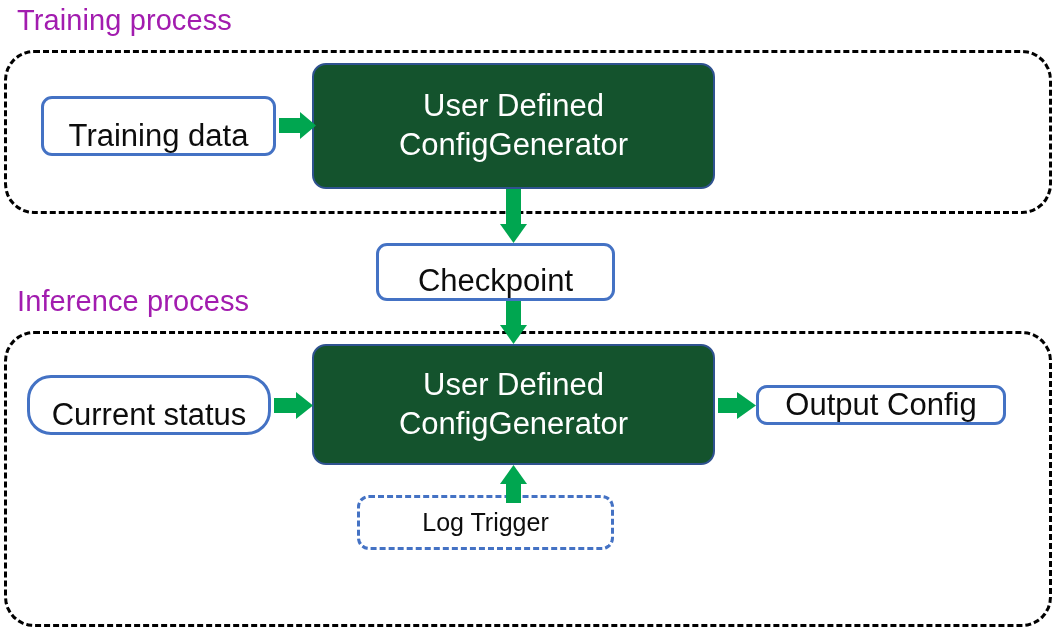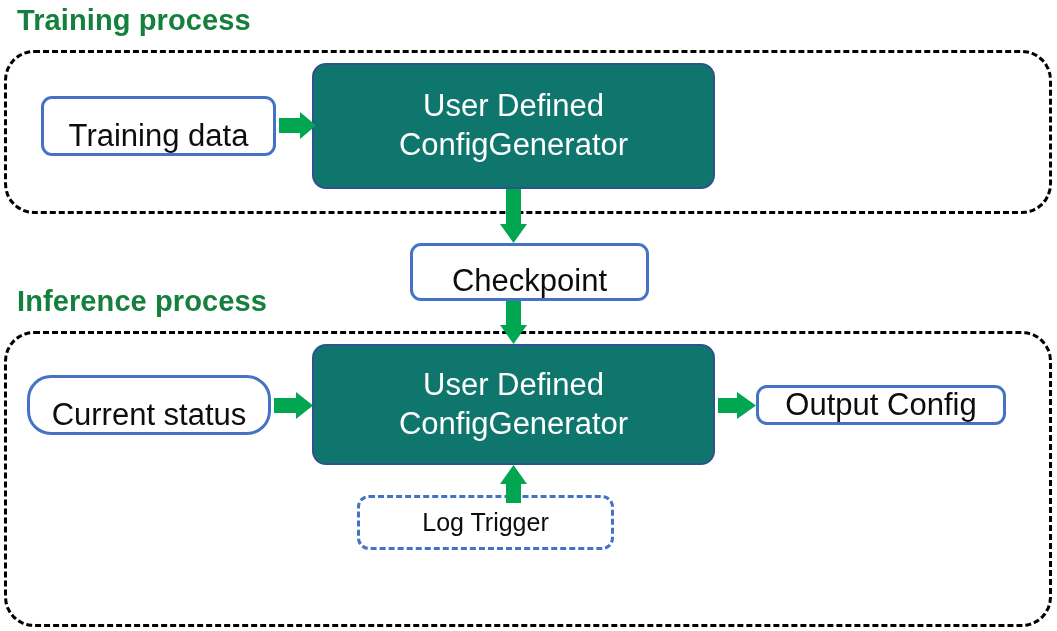--- a/index.html
+++ b/index.html
@@ -17,24 +17,23 @@
     height: 631px;
     background: #ffffff;
     overflow: hidden;
   }
 
   
   .section-caption {
     position: absolute;
     font-size: 29px;
     line-height: 1;
-    color: #15803d;
+    color: #a21caf;
     white-space: nowrap;
     letter-spacing: 0.1px;
-    font-weight: bold;
   }
   #caption-training { left: 17px; top: 6px; }
   #caption-inference { left: 17px; top: 287px; }
 
   
   .process-container {
     position: absolute;
     border: 3px dashed #000000;
     border-radius: 30px;
     box-sizing: border-box;
@@ -52,31 +51,31 @@
     background: #ffffff;
     display: flex;
     align-items: flex-end;
     justify-content: center;
     color: #0d0d0d;
     font-size: 31px;
     line-height: 1.05;
     white-space: nowrap;
   }
   #box-training-data   { left: 41px;  top: 96px;  width: 235px; height: 60px; }
-  #box-checkpoint      { left: 410px; top: 243px; width: 239px; height: 58px; }
+  #box-checkpoint      { left: 376px; top: 243px; width: 239px; height: 58px; }
   #box-current-status  { left: 27px;  top: 375px; width: 244px; height: 60px; border-radius: 24px; }
   #box-output-config   { left: 756px; top: 385px; width: 250px; height: 40px; }
 
   
   .node-box-filled {
     position: absolute;
     box-sizing: border-box;
     border: 2px solid #2F528F;
     border-radius: 14px;
-    background: #0f766e;
+    background: #14532d;
     display: flex;
     flex-direction: column;
     align-items: center;
     justify-content: center;
     color: #ffffff;
     font-size: 31px;
     line-height: 1.25;
     white-space: nowrap;
   }
   #box-generator-training  { left: 312px; top: 63px;  width: 403px; height: 126px; }

